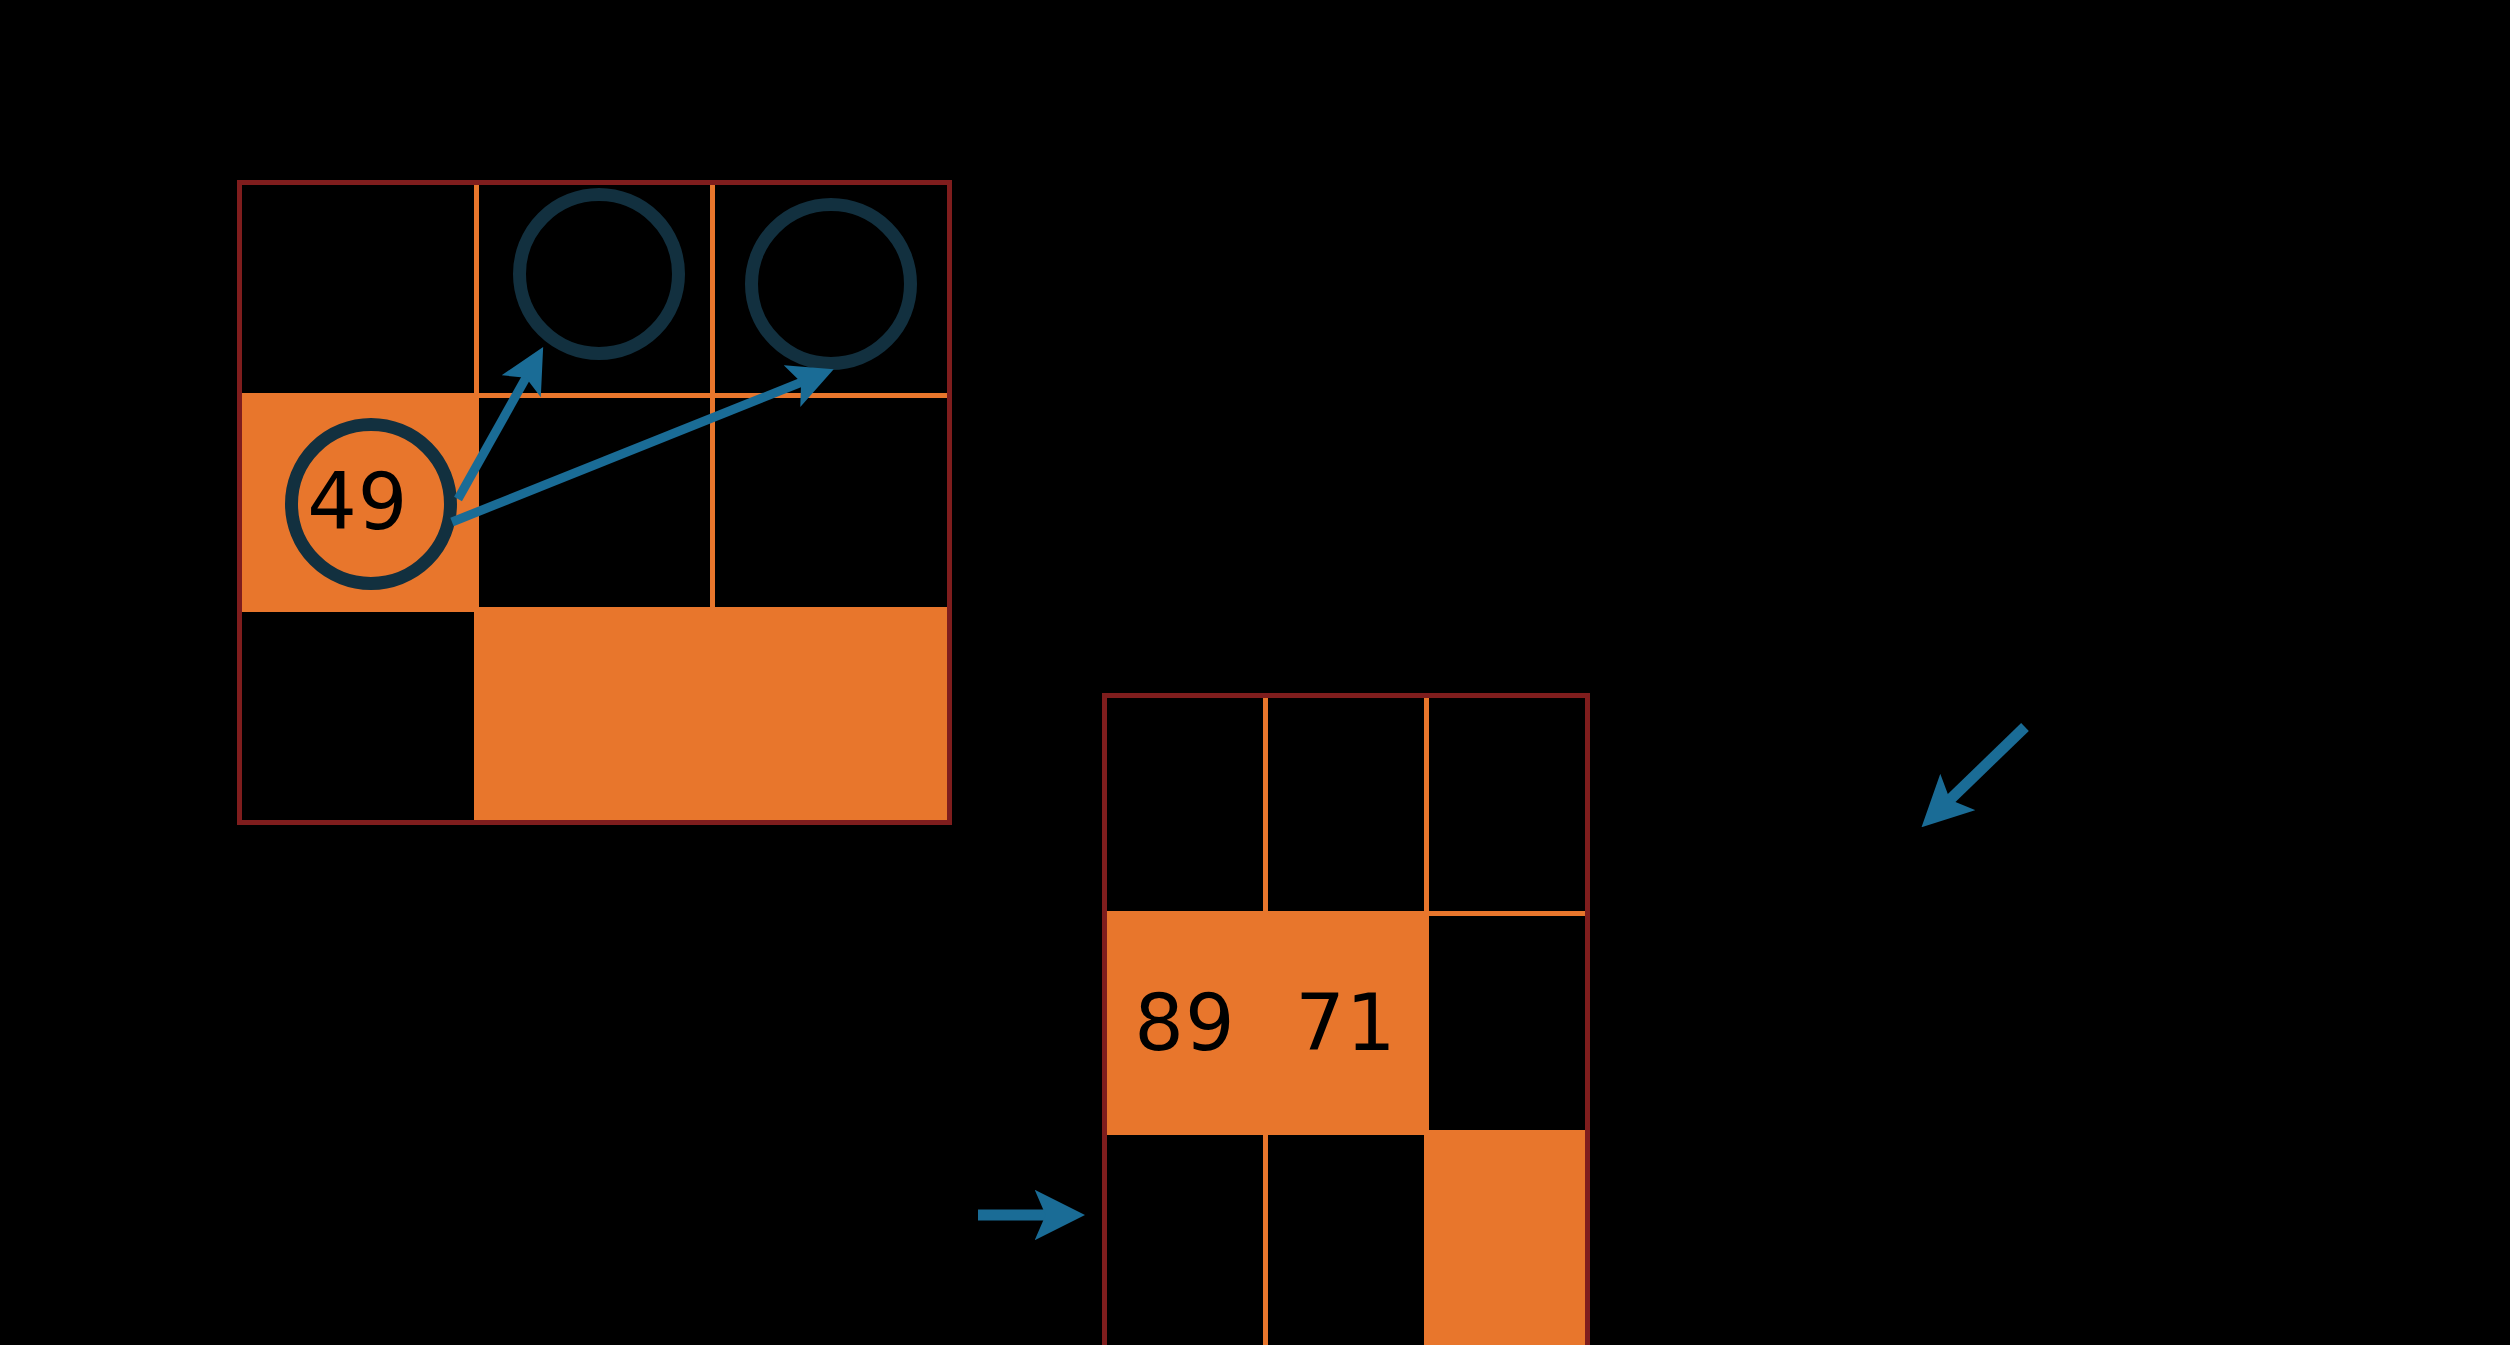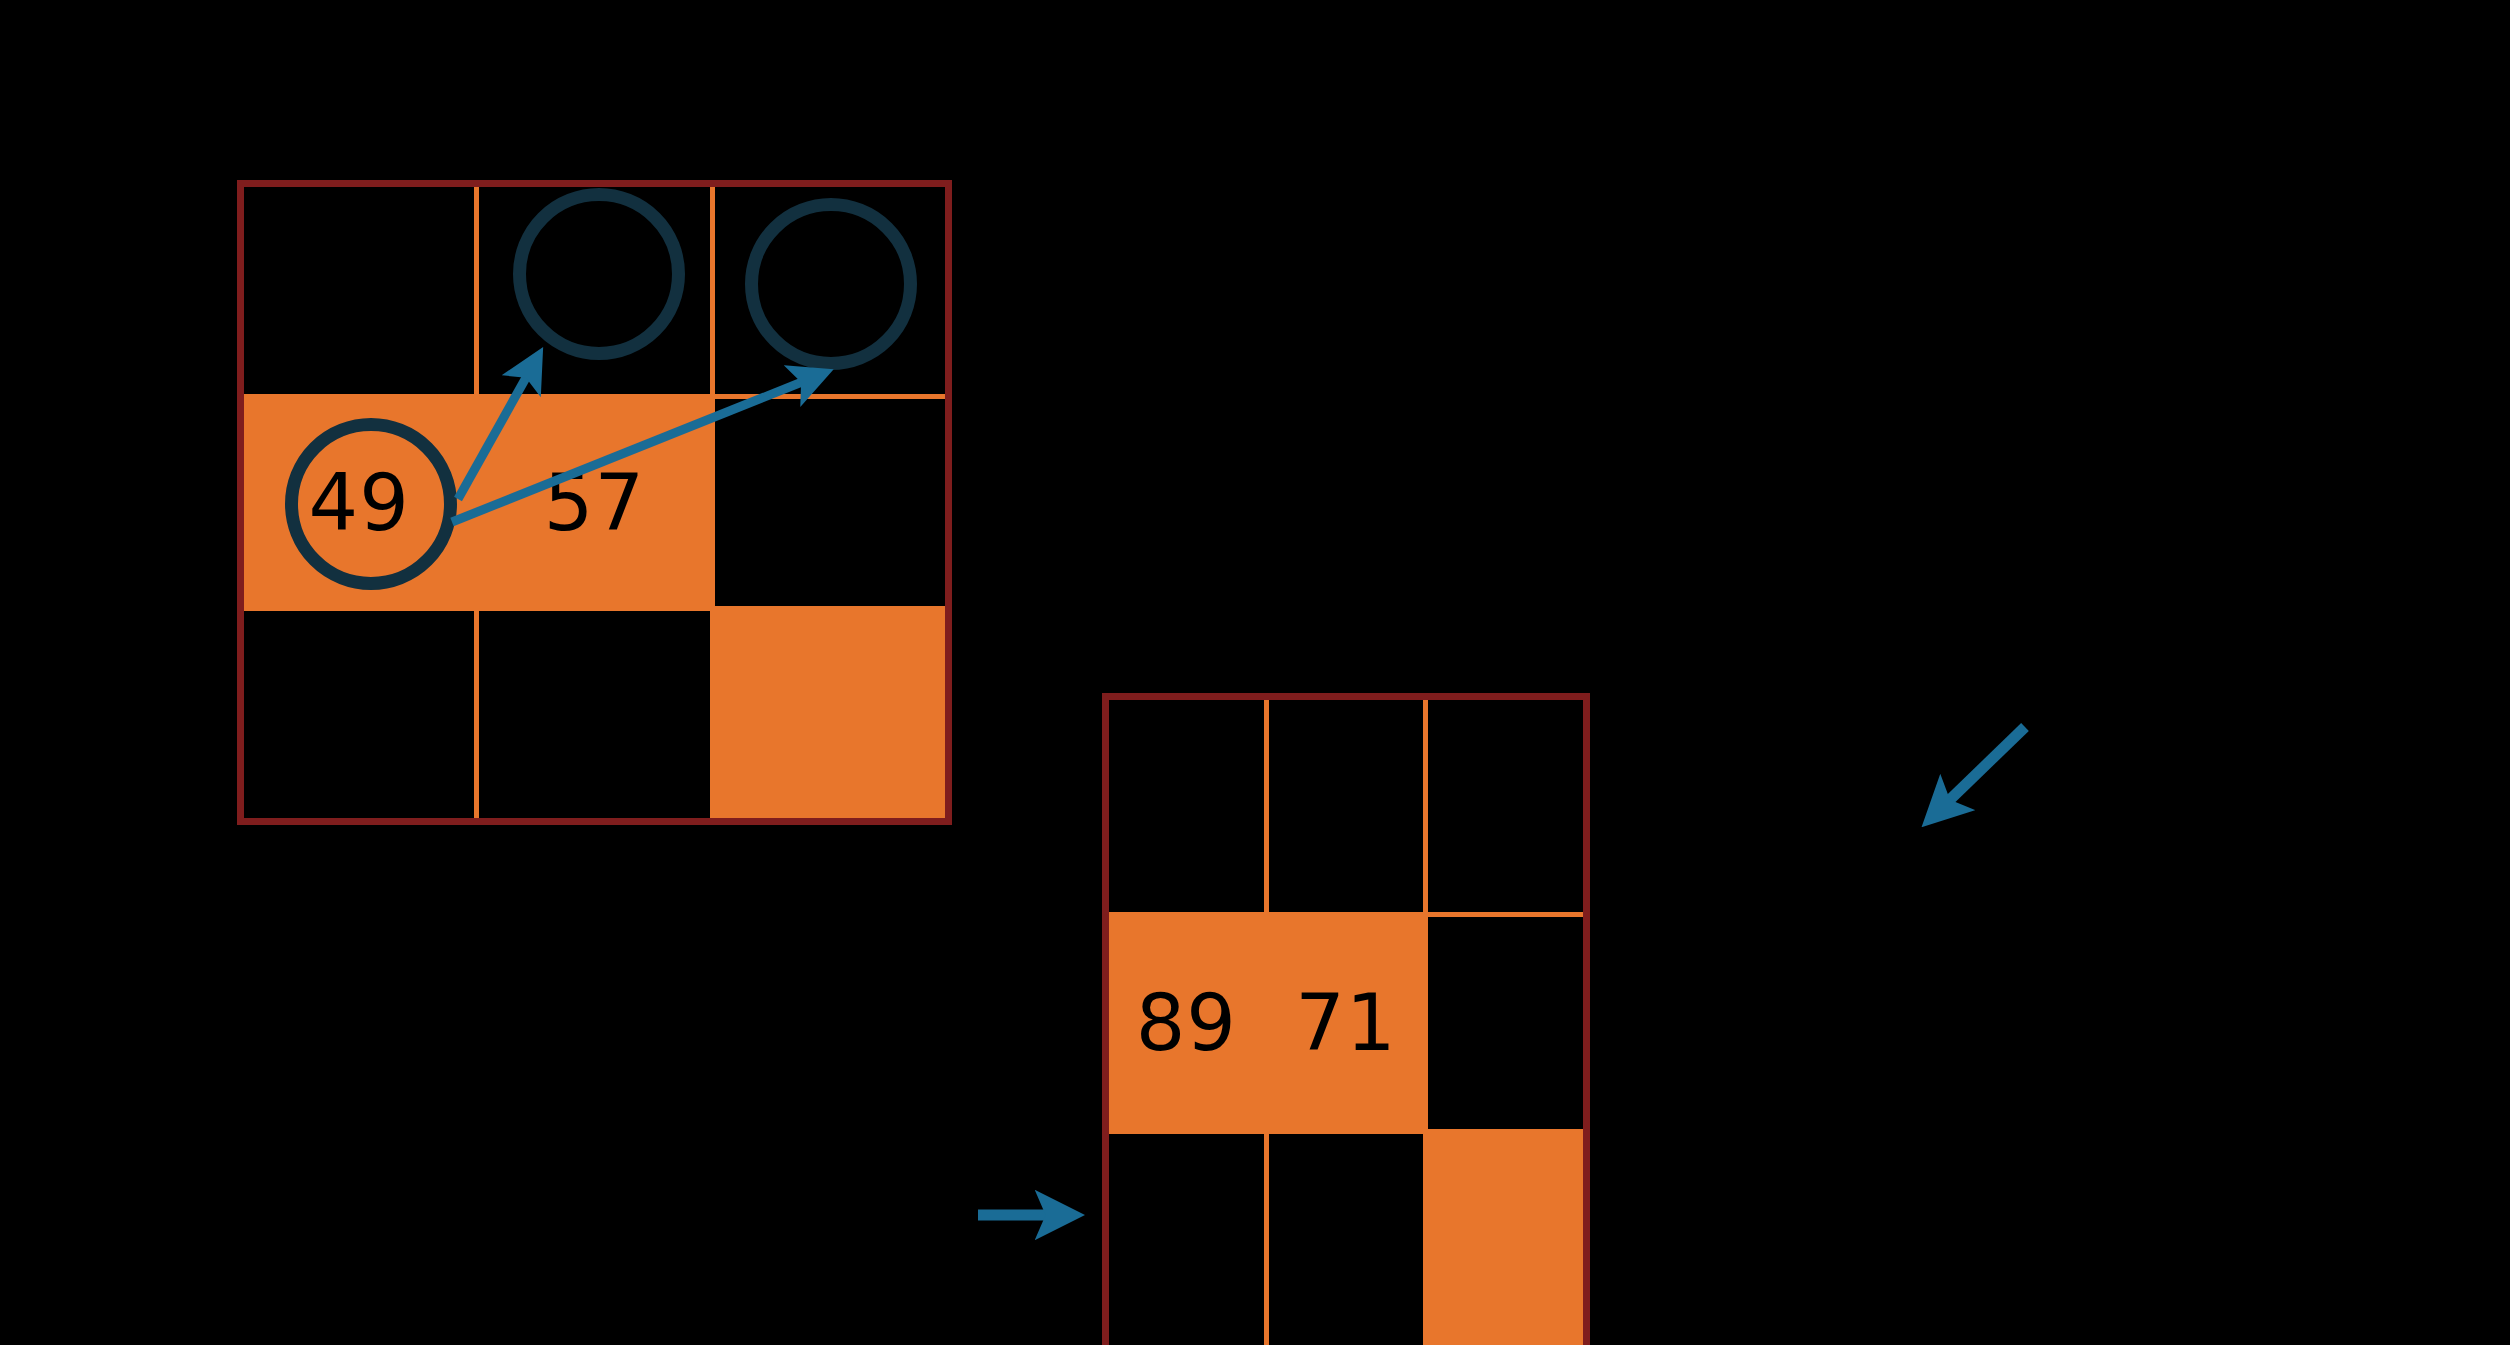--- a/index.html
+++ b/index.html
@@ -19,21 +19,21 @@
     overflow: hidden;
   }
 
   
   .grid-table {
     position: absolute;
     box-sizing: border-box;
     display: grid;
     grid-template-columns: 1fr 1fr 1fr;
     grid-template-rows: 1fr 1fr 1fr;
-    border: 7px solid #7f1d1d;
+    border: 5px solid #7f1d1d;
     background: #E8762C;
     gap: 5px;
   }
   .grid-cell {
     position: relative;
     background: #000000;
     box-sizing: border-box;
     display: flex;
     align-items: center;
     justify-content: center;
@@ -102,23 +102,20 @@
     <div class="grid-cell">
       <span class="cell-value"></span>
     </div>
     <div class="grid-cell">
       <span class="cell-value"></span>
     </div>
 
     <div class="grid-cell filled">
       <span class="cell-value">49</span>
     </div>
-    <div class="grid-cell filled">
-      <span class="cell-value">57</span>
-    </div>
 
     <div class="grid-cell">
       <span class="cell-value"></span>
     </div>
     <div class="grid-cell">
       <span class="cell-value"></span>
     </div>
     <div class="grid-cell">
       <span class="cell-value"></span>
     </div>

